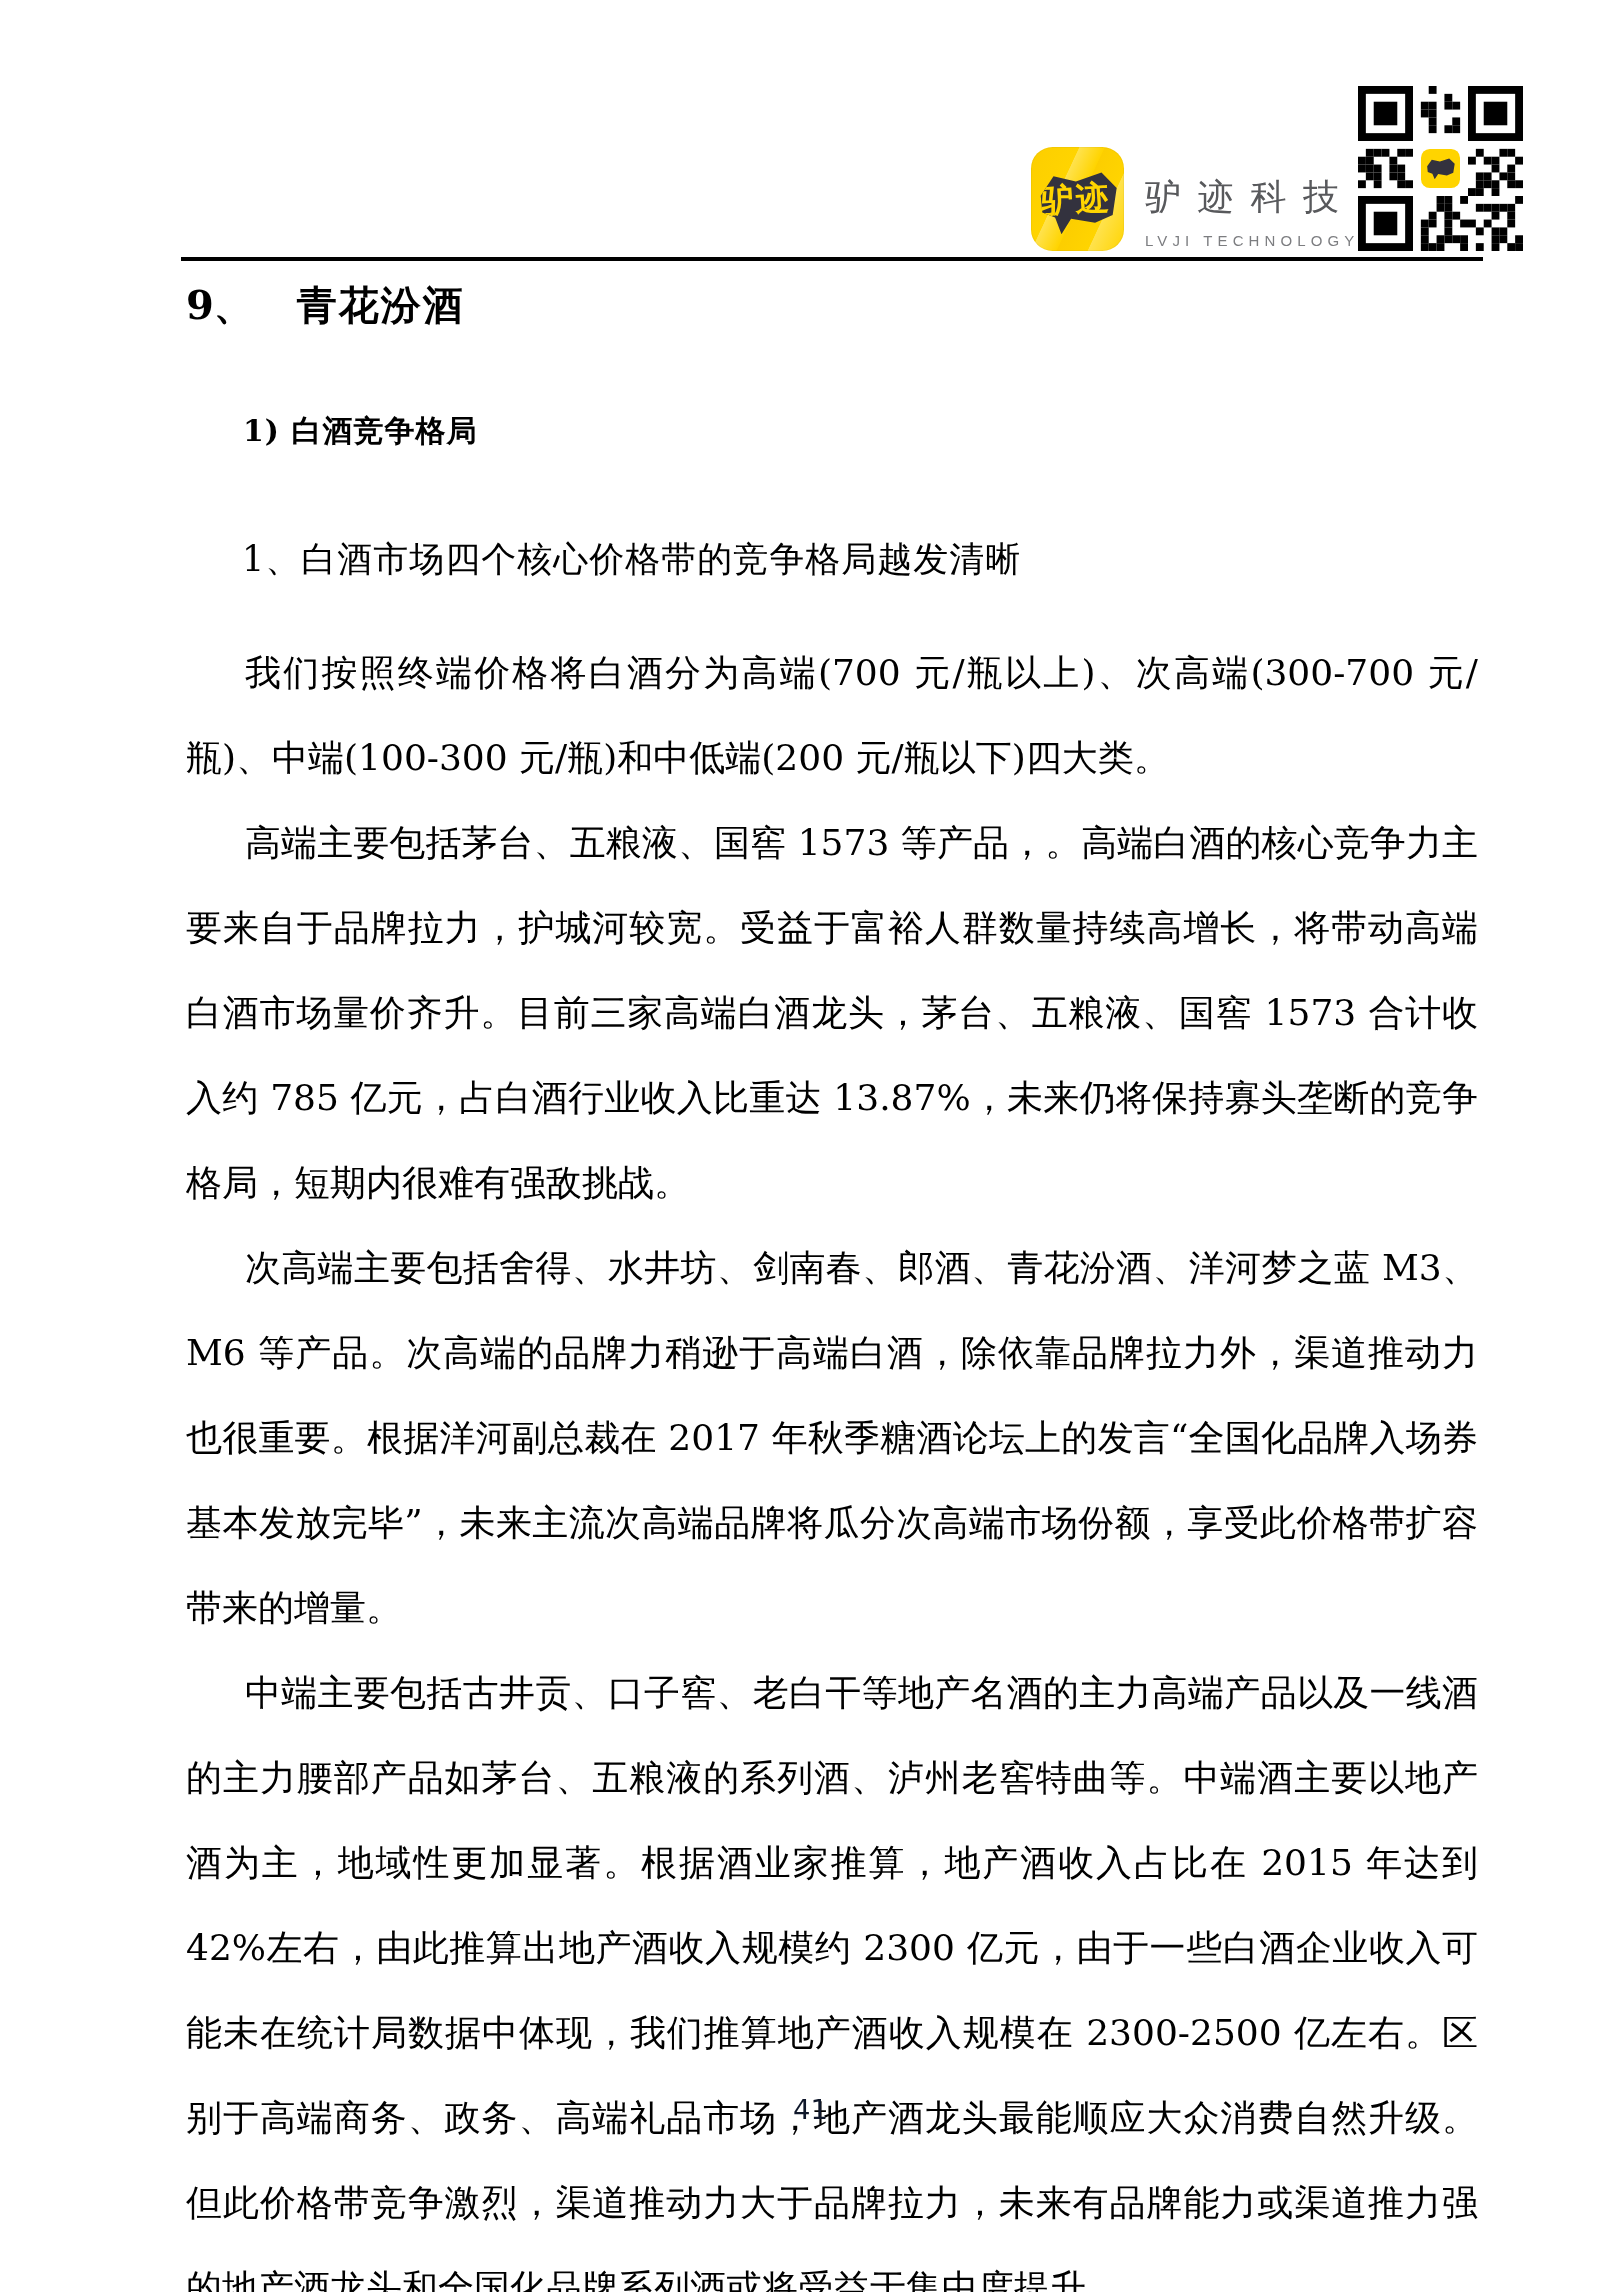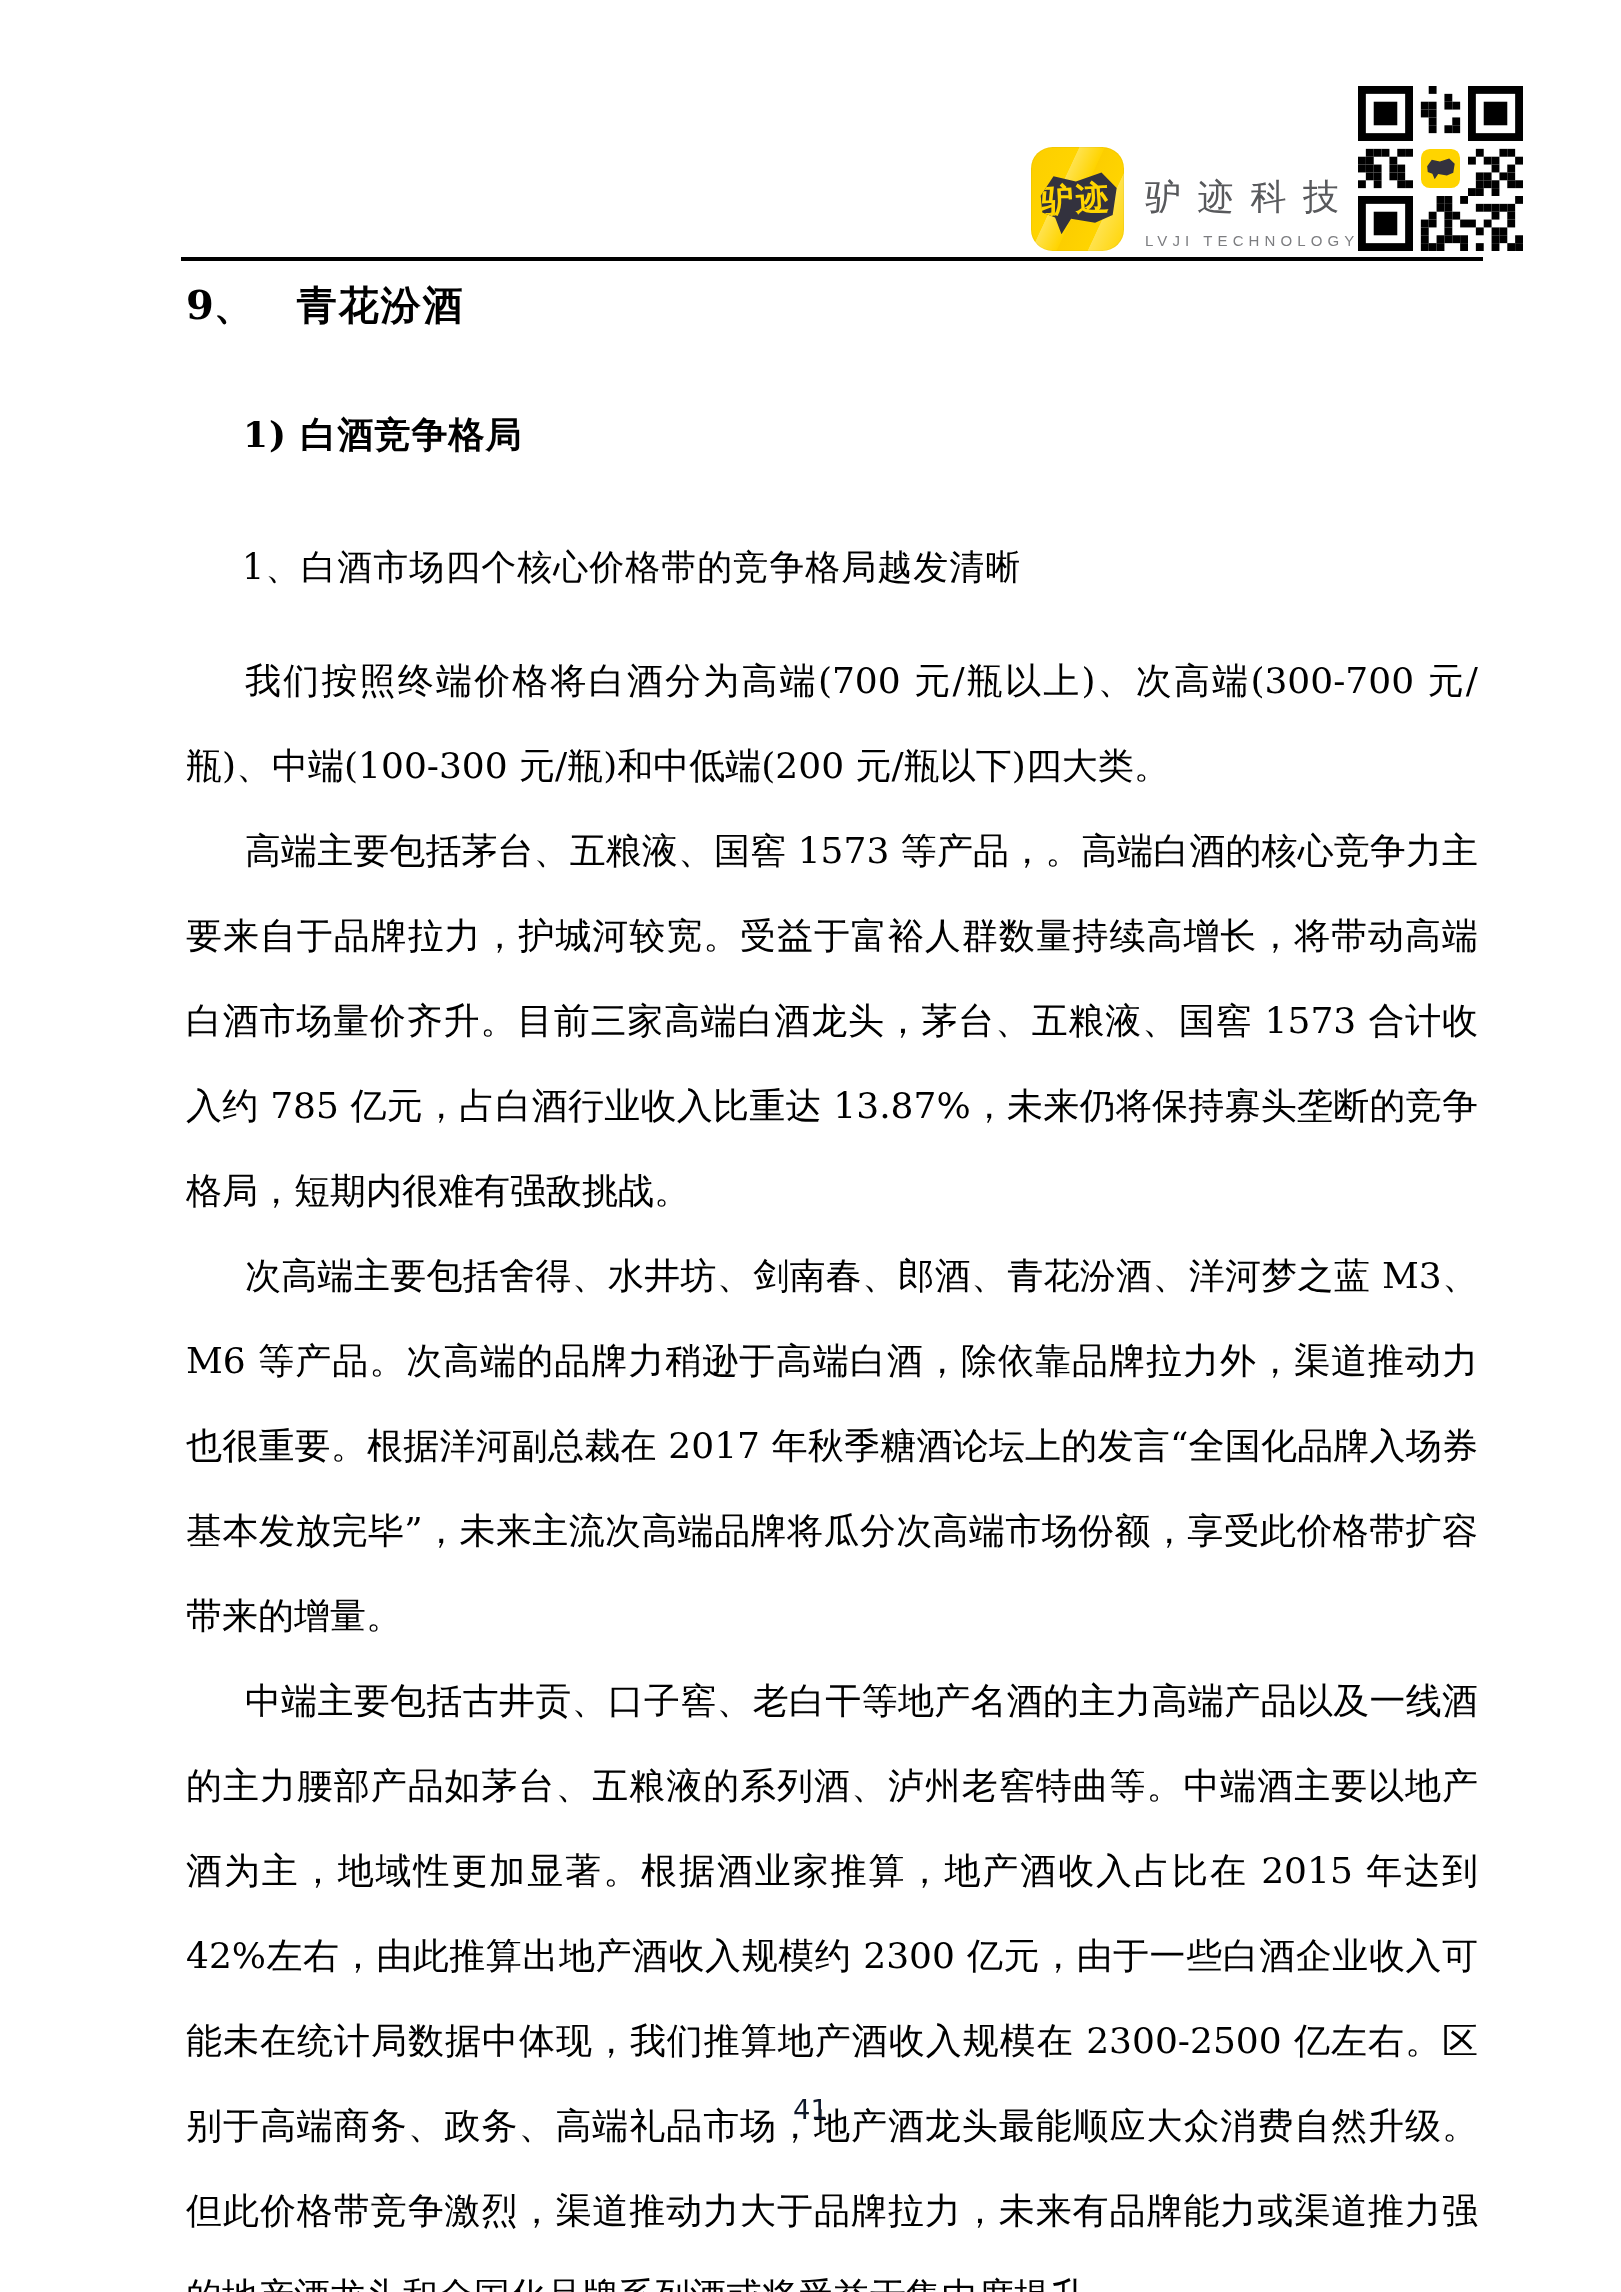--- a/index.html
+++ b/index.html
@@ -100,21 +100,21 @@
   h1 {
     margin-top: 278px;
     font-size: 40px;
     font-weight: bold;
     color: #000;
     letter-spacing: 2px;
   }
   h1 .h1-num { margin-right: 43px; letter-spacing: 0; }
   h2 {
     margin: 78px 0 0 57px;
-    font-size: 36px;
+    font-size: 30px;
     font-weight: bold;
     color: #000;
     letter-spacing: 1px;
   }
   h3 {
     margin: 84px 0 0 56px;
     font-size: 35px;
     font-weight: normal;
     color: #000;
     letter-spacing: 1px;

